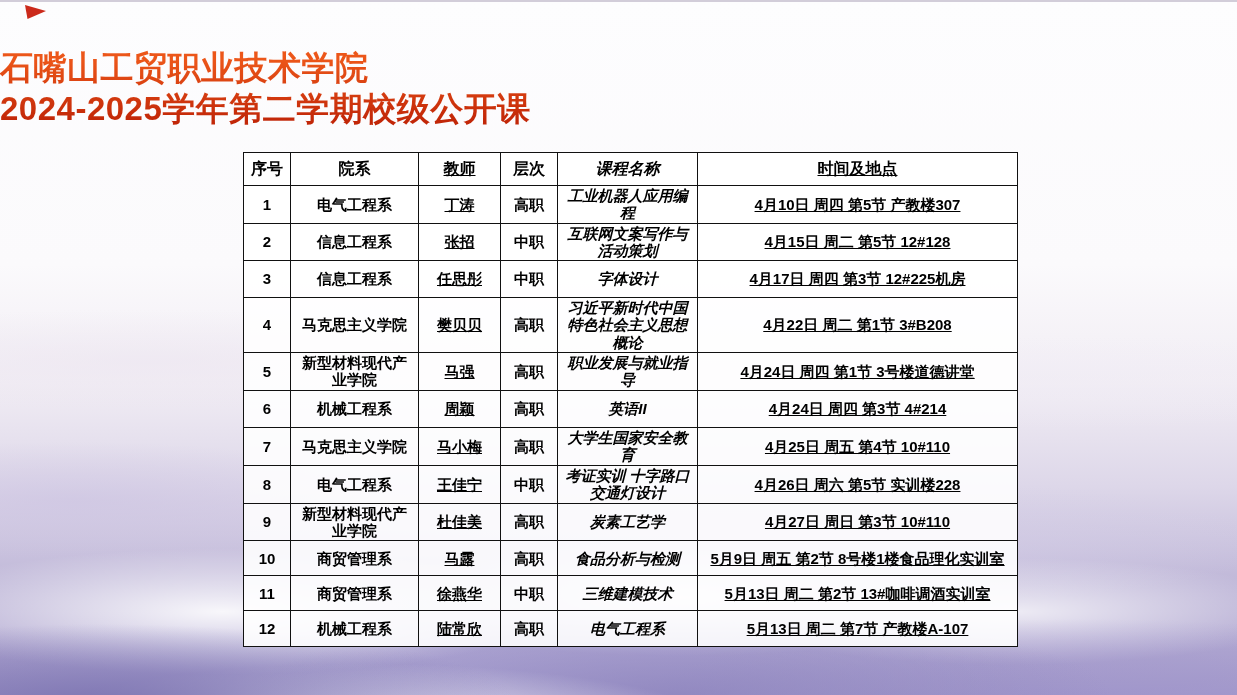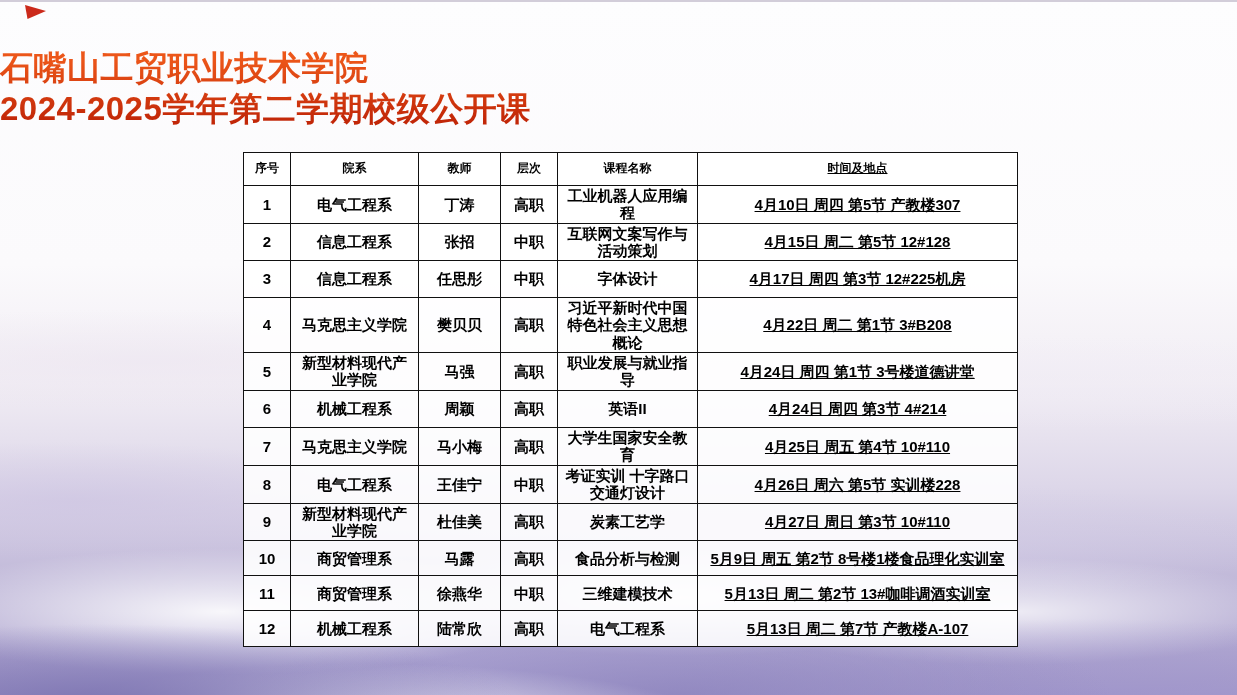--- a/index.html
+++ b/index.html
@@ -49,26 +49,26 @@
   }
   table.schedule th, table.schedule td {
     border: 1.5px solid #111;
     background: rgba(255,255,255,0.88);
     color: #000; font-weight: bold;
     text-align: center; vertical-align: middle;
     padding: 1px 4px; font-size: 15px; line-height: 1.15;
     overflow: hidden;
   }
   table.schedule thead tr { height: 33px; }
-  table.schedule th { font-size: 12px; }
+  table.schedule th { font-size: 16px; }
   .col0 { width: 47px; }
   .col1 { width: 128px; }
-  .col2 { width: 82px; }
+  .col2 { width: 82px; text-decoration: underline; }
   .col3 { width: 57px; }
-  .col4 { width: 140px; }
+  .col4 { width: 140px; font-style: italic; }
   .col5 { width: 320px; text-decoration: underline; }
 </style>
 </head>
 <body>
 
 <div class="stage">
   <div class="top-line"></div>
   <div class="corner-triangle"></div>
 
   <div class="title">

